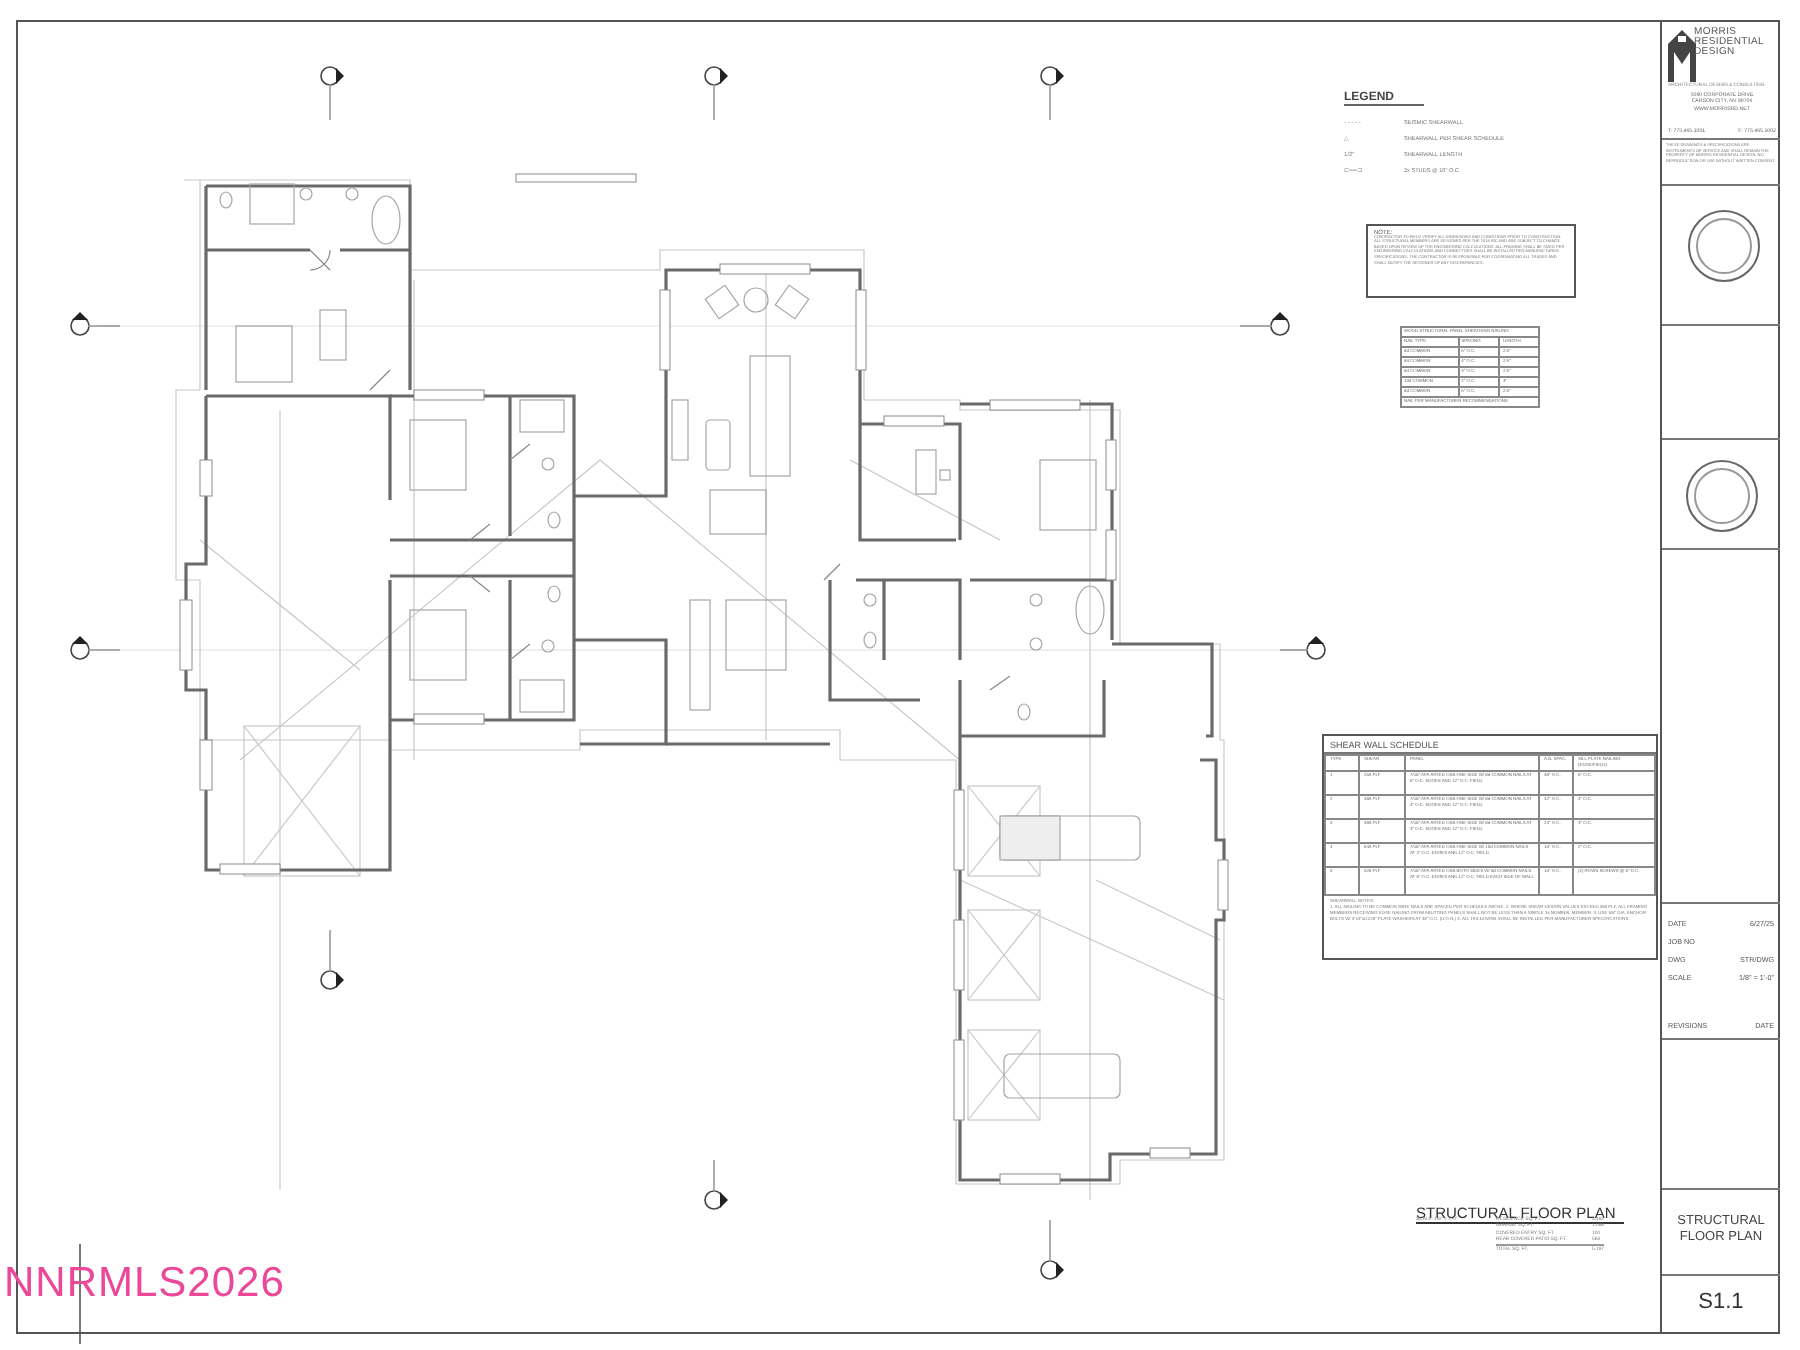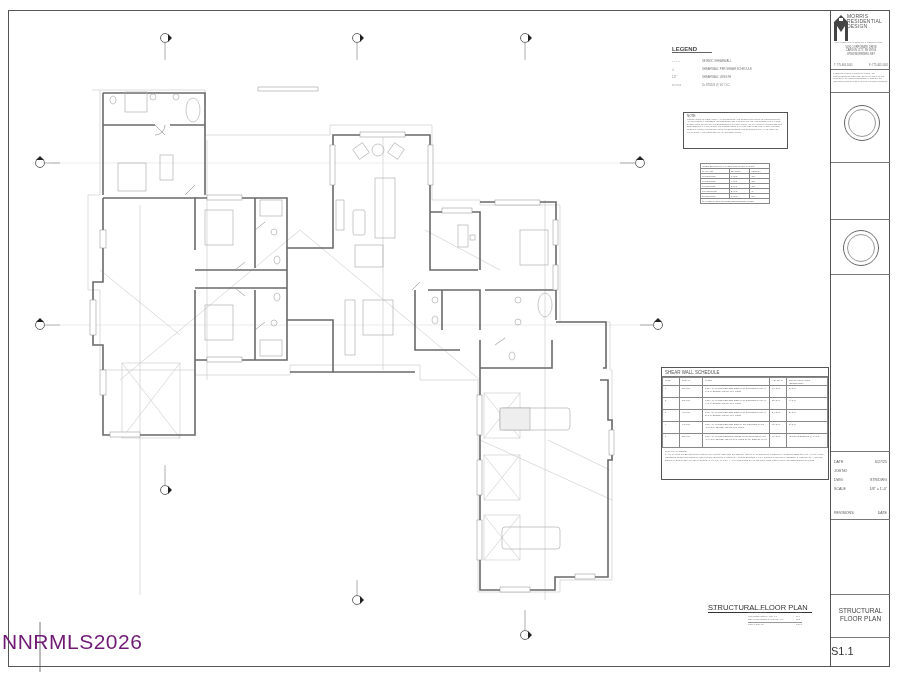--- a/index.html
+++ b/index.html
@@ -8,39 +8,39 @@
   .plan{position:absolute;left:0;top:0;width:900px;height:675px;}
   .titleblock{position:absolute;left:830px;top:10px;width:60px;height:657px;border-left:1px solid #555;box-sizing:border-box;font-size:4px;}
   .tb-cell{position:absolute;left:0;width:59px;border-bottom:1px solid #777;box-sizing:border-box;}
   .firm{font-size:5px;color:#555;line-height:5px;position:absolute;left:16px;top:4px;letter-spacing:.2px;}
   .firm-addr{font-size:2.6px;color:#666;position:absolute;left:4px;top:36px;width:52px;text-align:center;line-height:3.4px;}
   .phones{font-size:2.6px;color:#666;position:absolute;left:3px;top:54px;width:54px;display:flex;justify-content:space-between;}
   .tb-note{font-size:2px;color:#777;line-height:2.6px;padding:2px 2px;}
   .seal{position:absolute;border-radius:50%;border:1px solid #666;}
   .kv{position:absolute;left:3px;width:53px;display:flex;justify-content:space-between;font-size:3.6px;color:#555;}
   .sheet-title{position:absolute;left:0;width:59px;text-align:center;font-size:6.5px;color:#444;line-height:8px;}
-  .sheet-num{position:absolute;left:0;width:59px;text-align:left;font-size:11px;color:#333;}
+  .sheet-num{position:absolute;left:0;width:59px;text-align:center;font-size:11px;color:#333;}
   .legend{position:absolute;left:672px;top:46px;width:110px;font-size:3px;color:#666;}
   .legend-title{font-size:6px;font-weight:bold;color:#444;border-bottom:1px solid #666;width:40px;margin-bottom:4px;}
   .legend-row{display:flex;align-items:center;height:8px;}
   .legend-sym{width:30px;font-size:3px;color:#888;}
   .legend-lbl{font-size:2.8px;color:#777;}
   .note-box{position:absolute;left:683px;top:112px;width:105px;height:37px;border:1px solid #555;box-sizing:border-box;padding:2px 3px;font-size:2px;line-height:2.6px;color:#777;overflow:hidden;}
   .nail-table{position:absolute;left:700px;top:163px;width:70px;border:1px solid #666;border-collapse:collapse;font-size:2.2px;color:#666;}
   .nail-table td{border:1px solid #888;padding:0 1px;height:4px;}
   .shear{position:absolute;left:661px;top:367px;width:168px;height:113px;border:1px solid #555;box-sizing:border-box;font-size:2.5px;color:#666;}
   .shear-title{font-size:4.5px;color:#555;padding:2px 3px;border-bottom:1px solid #777;height:9px;box-sizing:border-box;}
   .shear table{border-collapse:collapse;width:100%;}
   .shear td{border:1px solid #888;vertical-align:top;padding:1px 2px;font-size:2.2px;line-height:2.7px;}
   .shear-notes{font-size:2.2px;line-height:2.8px;padding:2px 3px;color:#777;}
   .plan-title{position:absolute;left:708px;top:596px;width:120px;}
   .plan-title-text{font-size:7.5px;color:#333;border-bottom:1px solid #333;display:inline-block;padding-right:4px;}
   .area-table{position:absolute;left:40px;top:12px;font-size:2.4px;color:#777;line-height:3.4px;}
   .scale-lbl{position:absolute;left:0;top:12px;font-size:2.4px;color:#777;}
-  .watermark{position:absolute;left:2px;top:630px;font-size:21px;color:#701a75;letter-spacing:0.5px;font-family:"Liberation Sans",sans-serif;font-weight:300;}
+  .watermark{position:absolute;left:2px;top:630px;font-size:21px;color:#ec4899;letter-spacing:0.5px;font-family:"Liberation Sans",sans-serif;font-weight:300;}
 </style>
 </head>
 <body>
 
 <div class="sheet"></div>
 
 <svg class="plan" viewBox="0 0 900 675" xmlns="http://www.w3.org/2000/svg">
   <g fill="none" stroke="#c8c8c8" stroke-width="0.6">
 
     <line x1="207" y1="140" x2="207" y2="380"></line>

